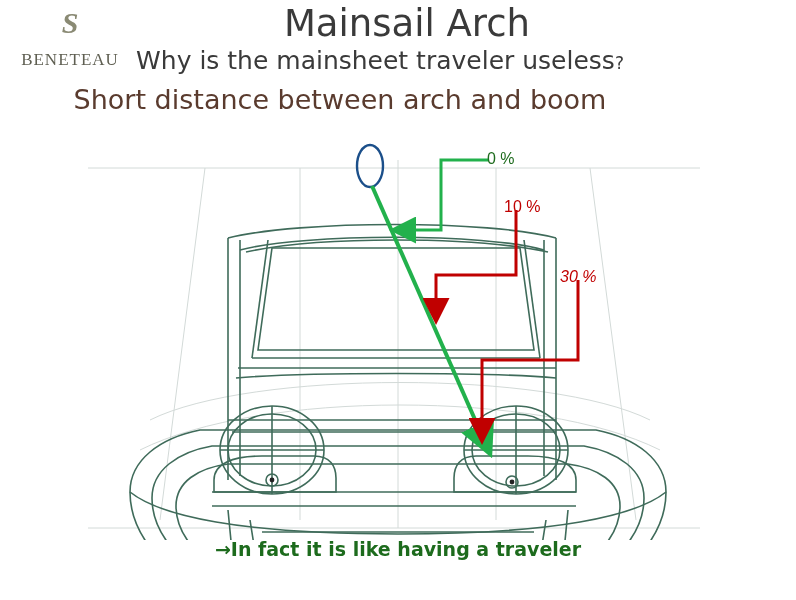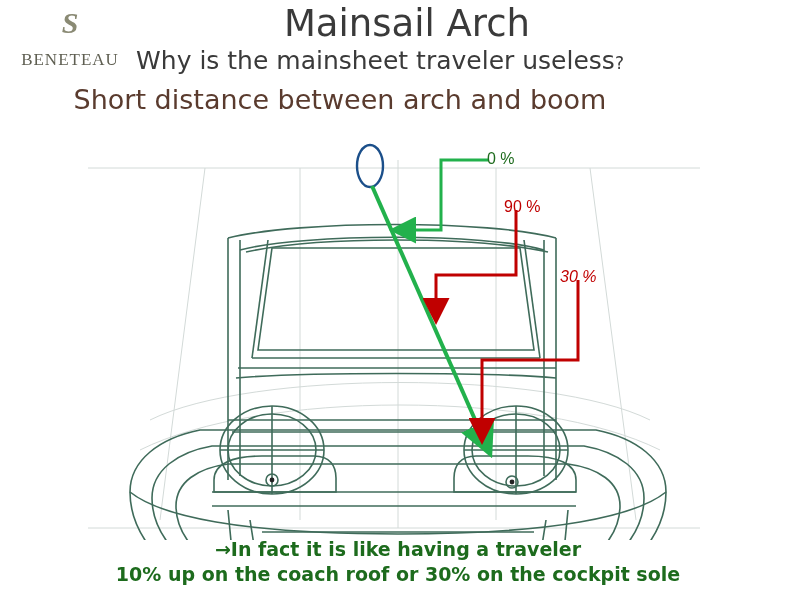--- a/index.html
+++ b/index.html
@@ -230,19 +230,18 @@
     <g>
       <polyline points="516,90 516,155 436,155 436,190" fill="none" stroke="#c00000" stroke-width="3" marker-end="url(#arrow-red)"></polyline>
     </g>
 
     <g>
       <polyline points="578,160 578,240 482,240 482,310" fill="none" stroke="#c00000" stroke-width="3" marker-end="url(#arrow-red)"></polyline>
     </g>
   </svg>
 
   <div class="pct-label" id="label-0">0 %</div>
-  <div class="pct-label red" id="label-10">90 %</div>
+  <div class="pct-label red" id="label-10">10 %</div>
   <div class="pct-label red" id="label-30">30 %</div>
 
   <div class="footer" id="footer-line1">→In fact it is like having a traveler</div>
-  <div class="footer" id="footer-line2">10% up on the coach roof or 30% on the cockpit sole</div>
 
 </div>
 
 </body></html>

